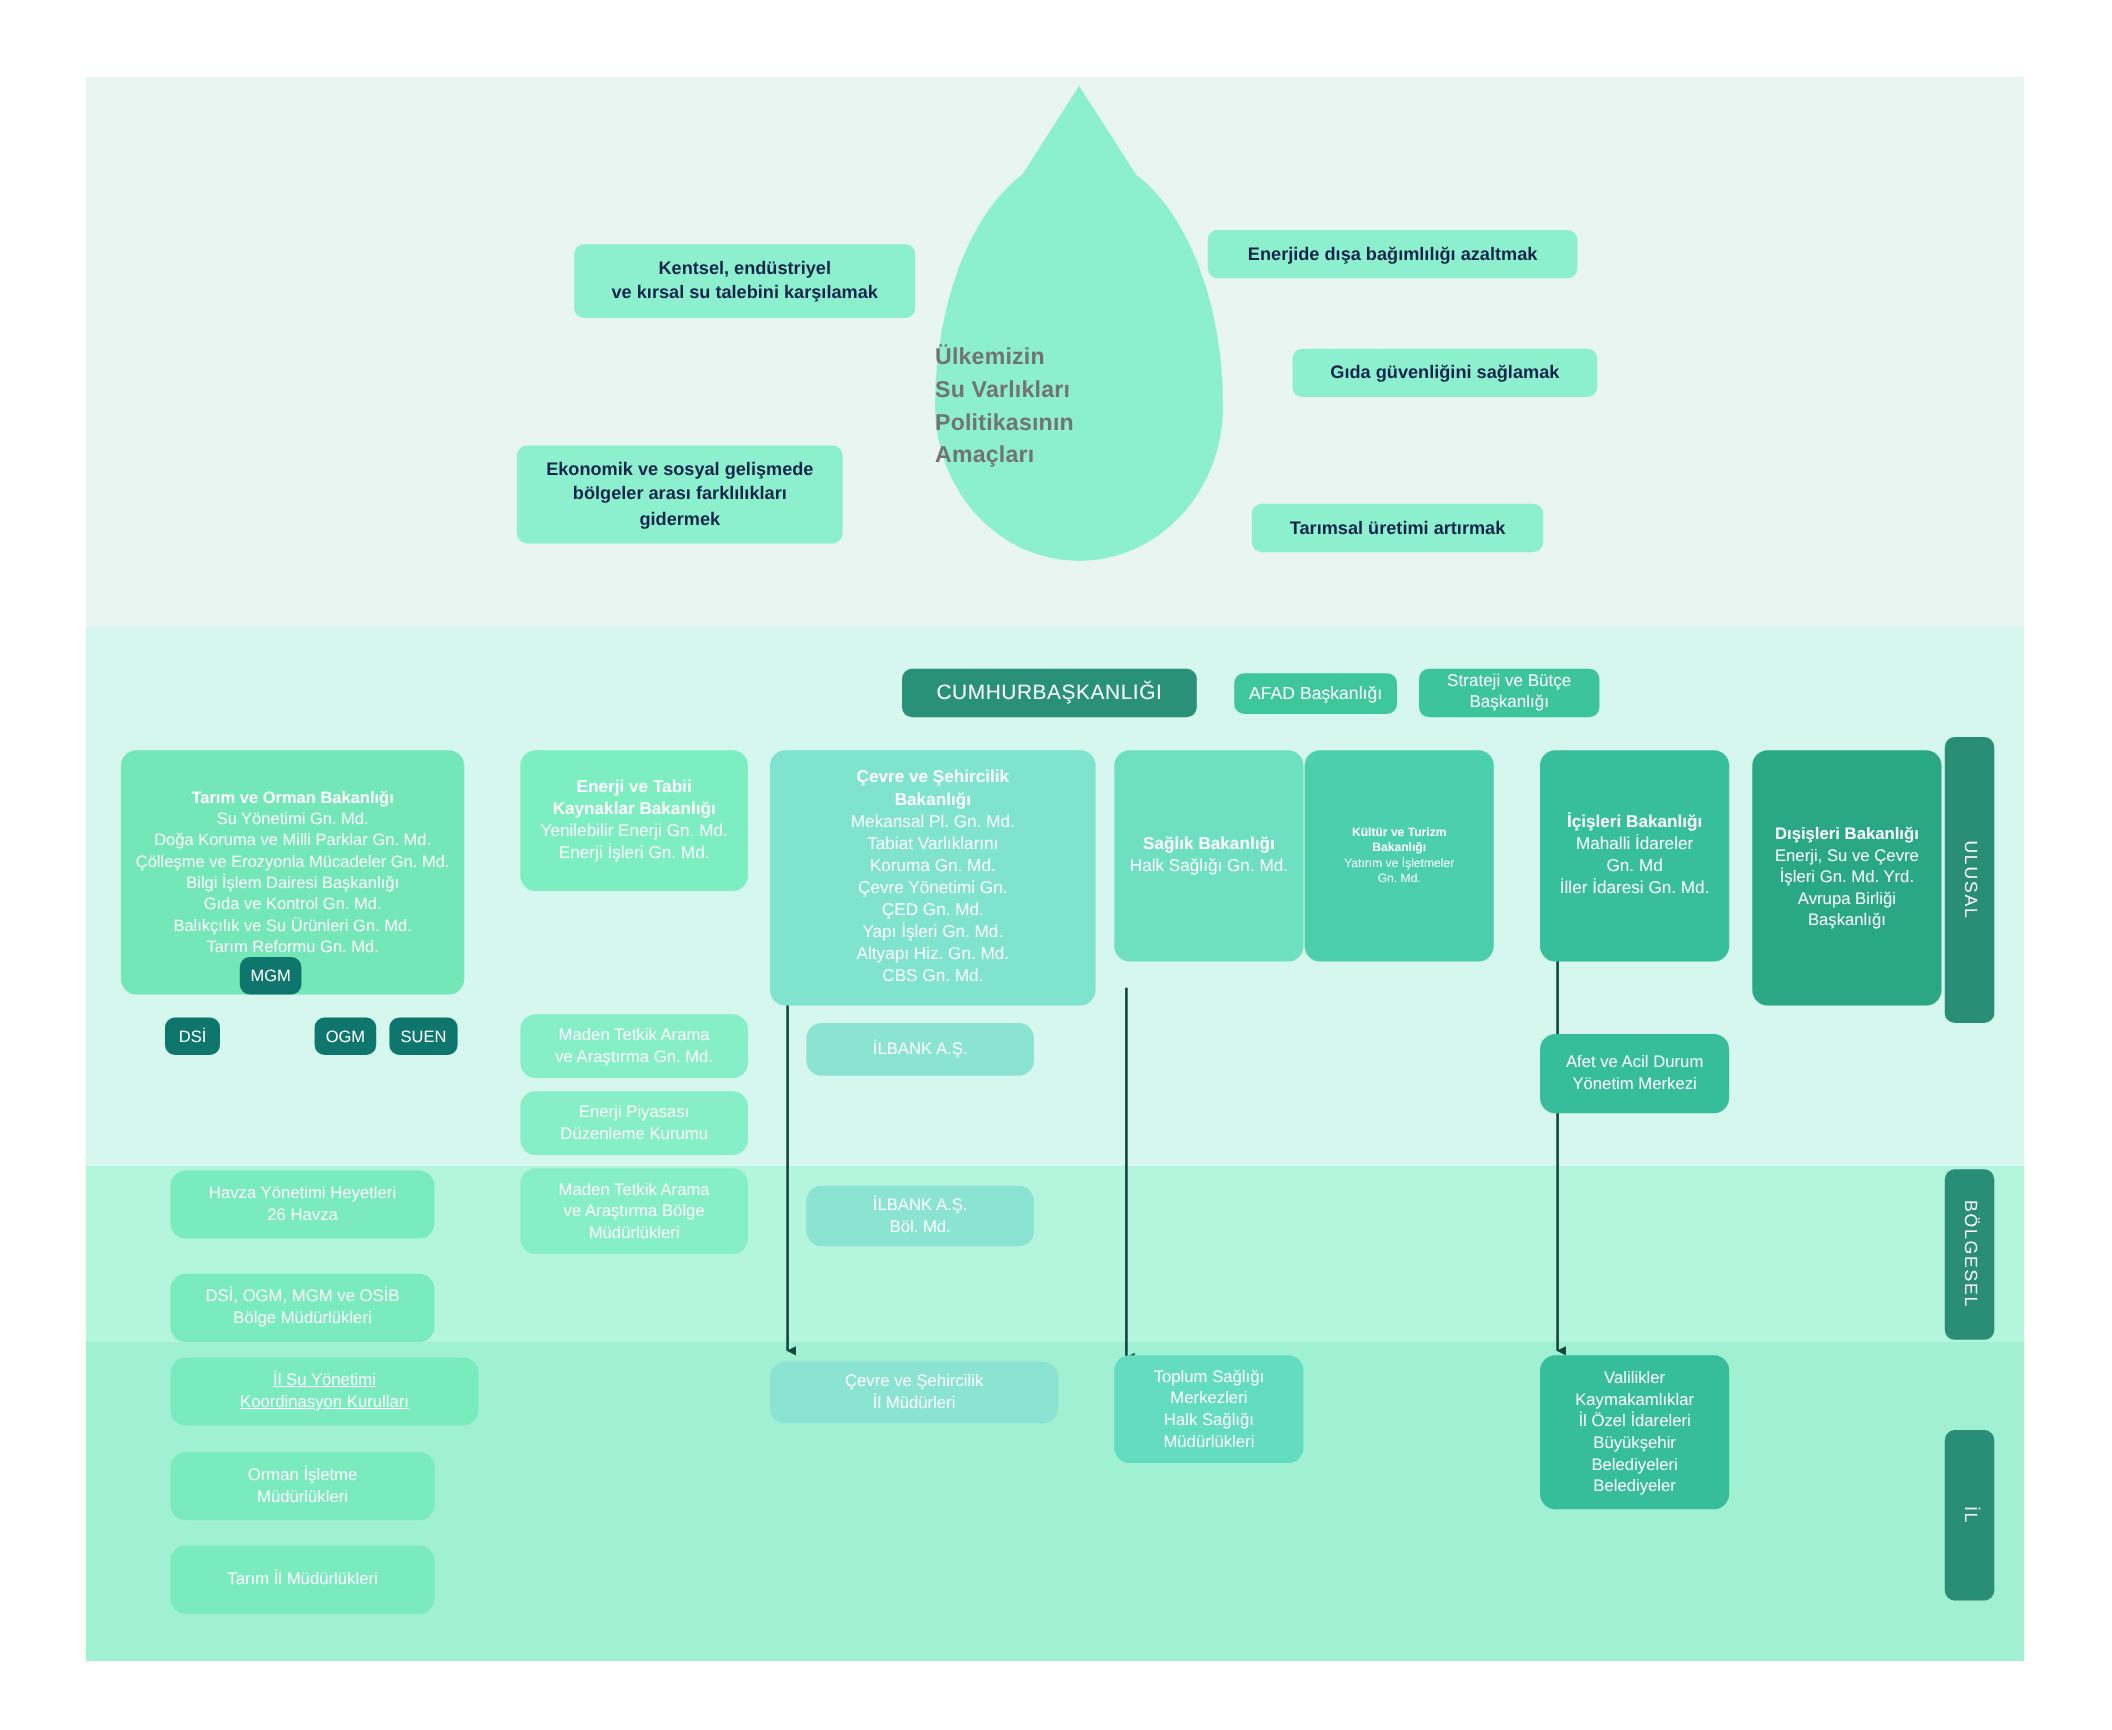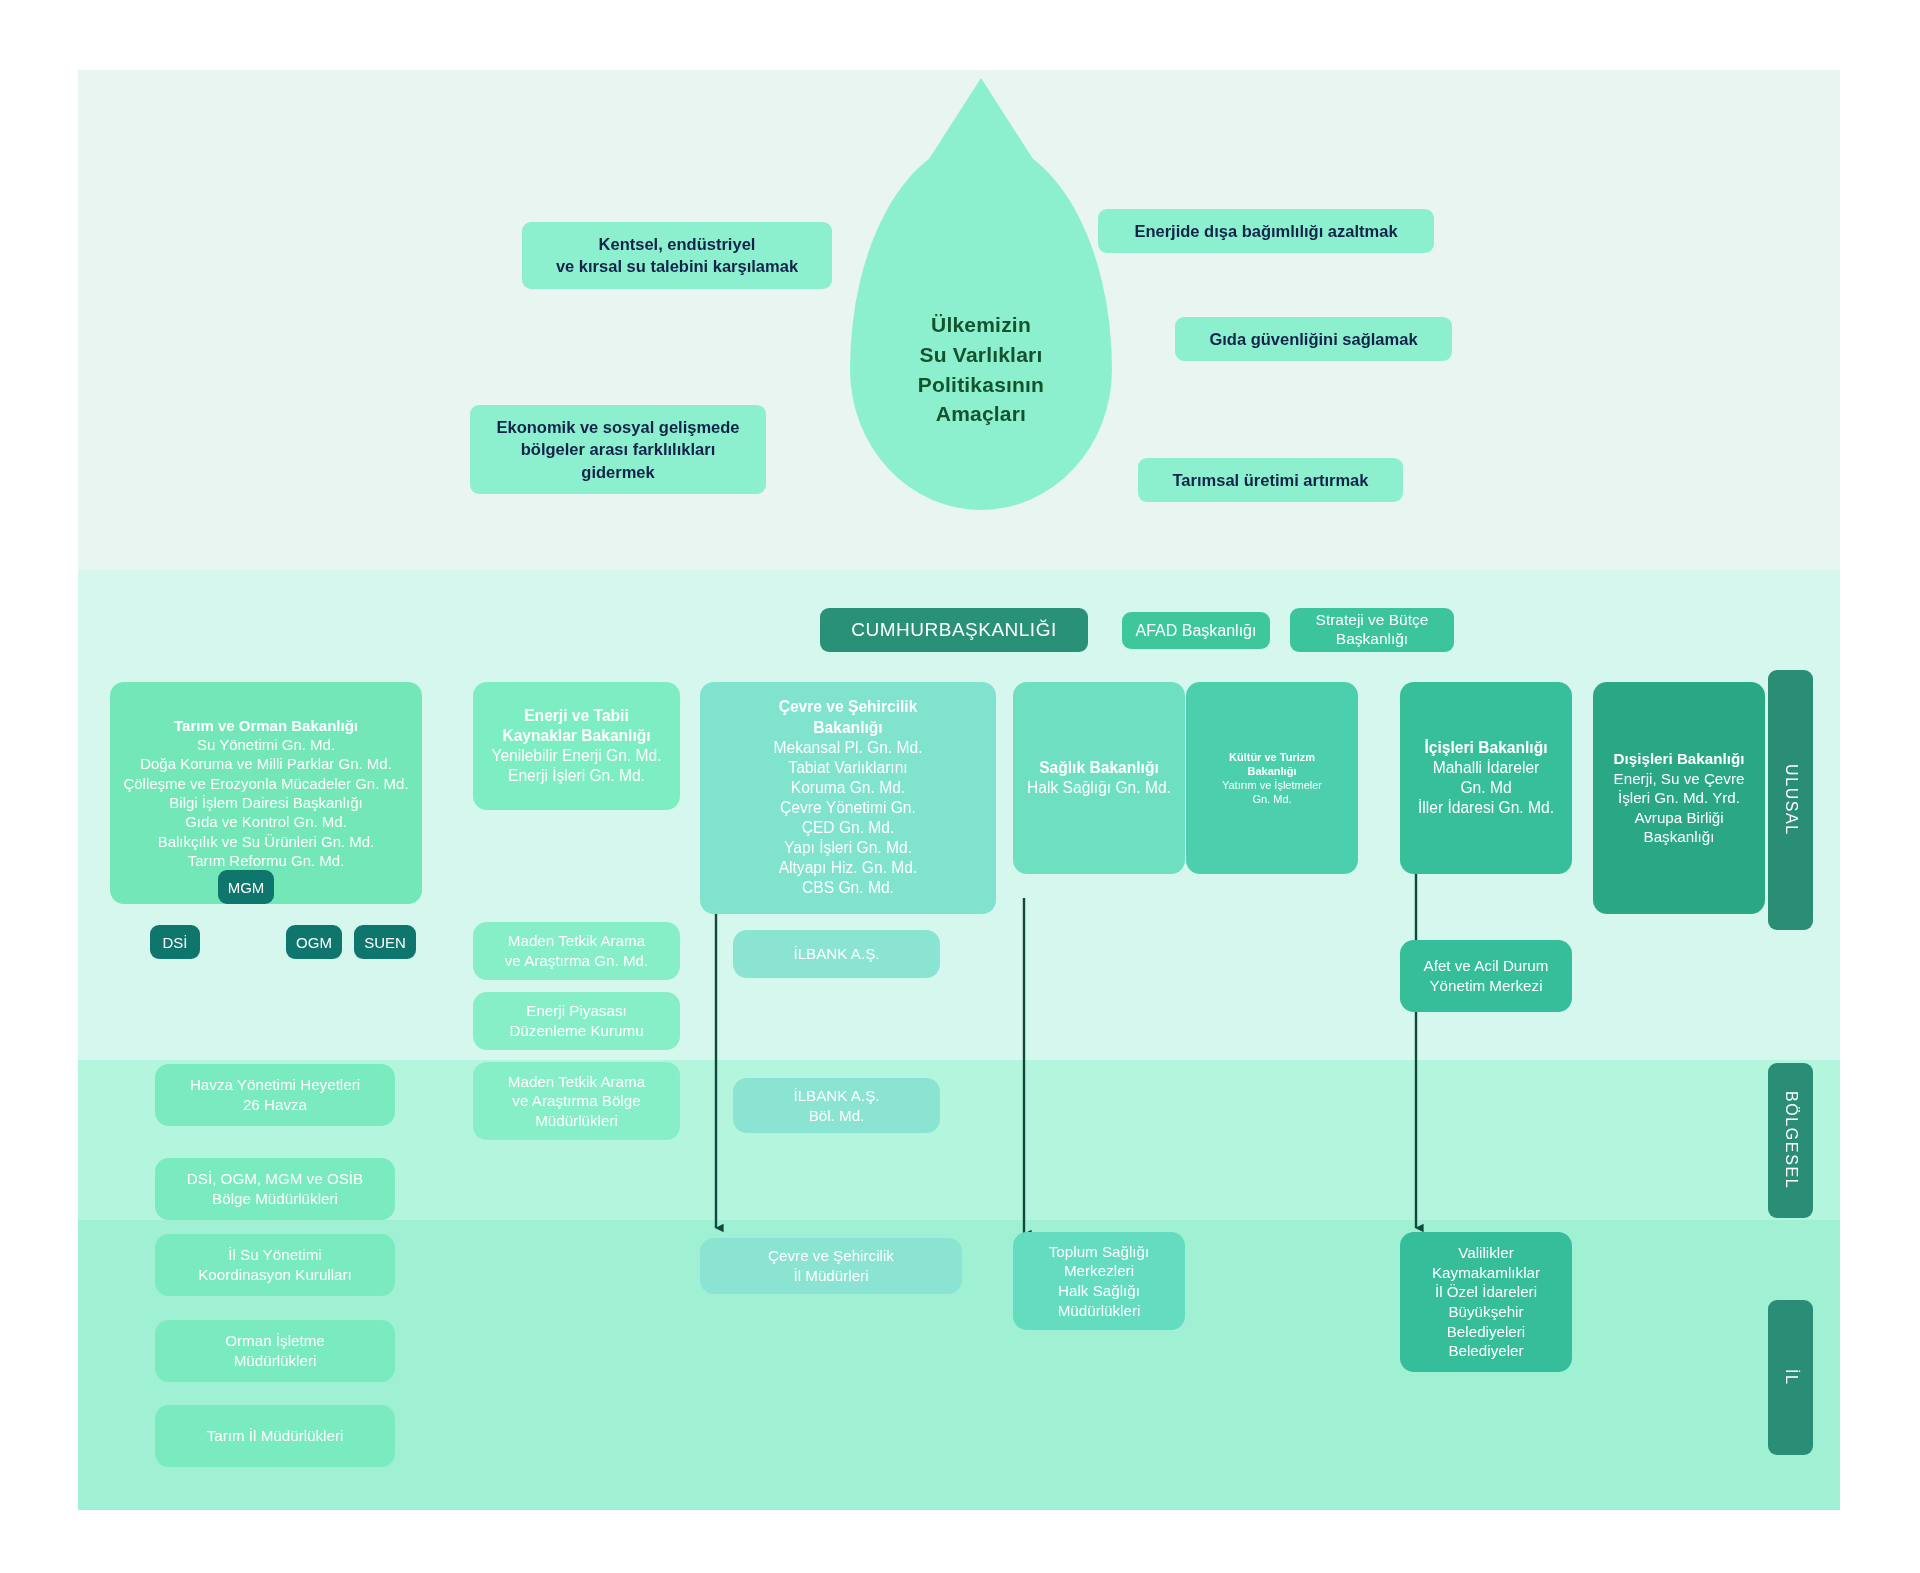--- a/index.html
+++ b/index.html
@@ -30,21 +30,21 @@
   #droplet::before {
     content: ""; position: absolute;
     left: 50%; top: -62px; transform: translateX(-50%);
     width: 0; height: 0;
     border-left: 77px solid transparent;
     border-right: 77px solid transparent;
     border-bottom: 120px solid #8cf0cf;
   }
   #droplet-label {
     position: absolute; left: 850px; top: 310px; width: 262px;
-    text-align: center; color: #14532d;
+    color: #737373;
     font-weight: bold; font-size: 21px; line-height: 1.42;
     letter-spacing: .2px;
   }
 
   
   .goal {
     position: absolute;
     background: #8cf0cf;
     color: #13234a;
     border-radius: 9px;
@@ -227,21 +227,21 @@
       <div class="chip" style="left: 286px; top: 925px; width: 56px; height: 34px;">OGM</div>
       <div class="chip" style="left: 354px; top: 925px; width: 62px; height: 34px;">SUEN</div>
       <div class="node c2s" style="left: 473px; top: 922px; width: 207px; min-height: 58px; font-size: 15.2px;">Maden Tetkik Arama<br>ve Araştırma Gn. Md.</div>
       <div class="node c2s" style="left: 473px; top: 992px; width: 207px; min-height: 58px; font-size: 15.2px;">Enerji Piyasası<br>Düzenleme Kurumu</div>
       <div class="node c3s" style="left: 733px; top: 930px; width: 207px; min-height: 48px; font-size: 15.2px;">İLBANK A.Ş.</div>
       <div class="node c6s" style="left: 1400px; top: 940px; width: 172px; min-height: 72px; font-size: 15.2px;">Afet ve Acil Durum<br>Yönetim Merkezi</div>
       <div class="node c1s" style="left: 155px; top: 1048px; width: 240px; min-height: 62px; font-size: 15.2px; margin-top: 16px;">Havza Yönetimi Heyetleri<br>26 Havza</div>
       <div class="node c1s" style="left: 155px; top: 1142px; width: 240px; min-height: 62px; font-size: 15.2px; margin-top: 16px;">DSİ, OGM, MGM ve OSİB<br>Bölge Müdürlükleri</div>
       <div class="node c2s" style="left: 473px; top: 1062px; width: 207px; min-height: 78px; font-size: 15.2px;">Maden Tetkik Arama<br>ve Araştırma Bölge<br>Müdürlükleri</div>
       <div class="node c3s" style="left: 733px; top: 1078px; width: 207px; min-height: 52px; font-size: 15.2px;">İLBANK A.Ş.<br>Böl. Md.</div>
-      <div class="node c1s" style="left: 155px; top: 1234px; width: 240px; min-height: 62px; font-size: 15.2px;">İl Su Yönetimi<br>Koordinasyon Kurulları</div>
+      <div class="node c1s" style="left: 155px; top: 1234px; width: 280px; min-height: 62px; font-size: 15.2px; text-decoration: underline;">İl Su Yönetimi<br>Koordinasyon Kurulları</div>
       <div class="node c1s" style="left: 155px; top: 1320px; width: 240px; min-height: 62px; font-size: 15.2px;">Orman İşletme<br>Müdürlükleri</div>
       <div class="node c1s" style="left: 155px; top: 1405px; width: 240px; min-height: 62px; font-size: 15.2px;">Tarım İl Müdürlükleri</div>
       <div class="node c3s" style="left: 700px; top: 1238px; width: 262px; min-height: 56px; font-size: 15.2px;">Çevre ve Şehircilik<br>İl Müdürleri</div>
       <div class="node c4s" style="left: 1013px; top: 1232px; width: 172px; min-height: 98px; font-size: 15.2px;">Toplum Sağlığı<br>Merkezleri<br>Halk Sağlığı<br>Müdürlükleri</div>
       <div class="node c6s" style="left: 1400px; top: 1232px; width: 172px; min-height: 140px; font-size: 15.2px;">Valilikler<br>Kaymakamlıklar<br>İl Özel İdareleri<br>Büyükşehir<br>Belediyeleri<br>Belediyeler</div>
     </div>
 
 </div>
 
 </body></html>

